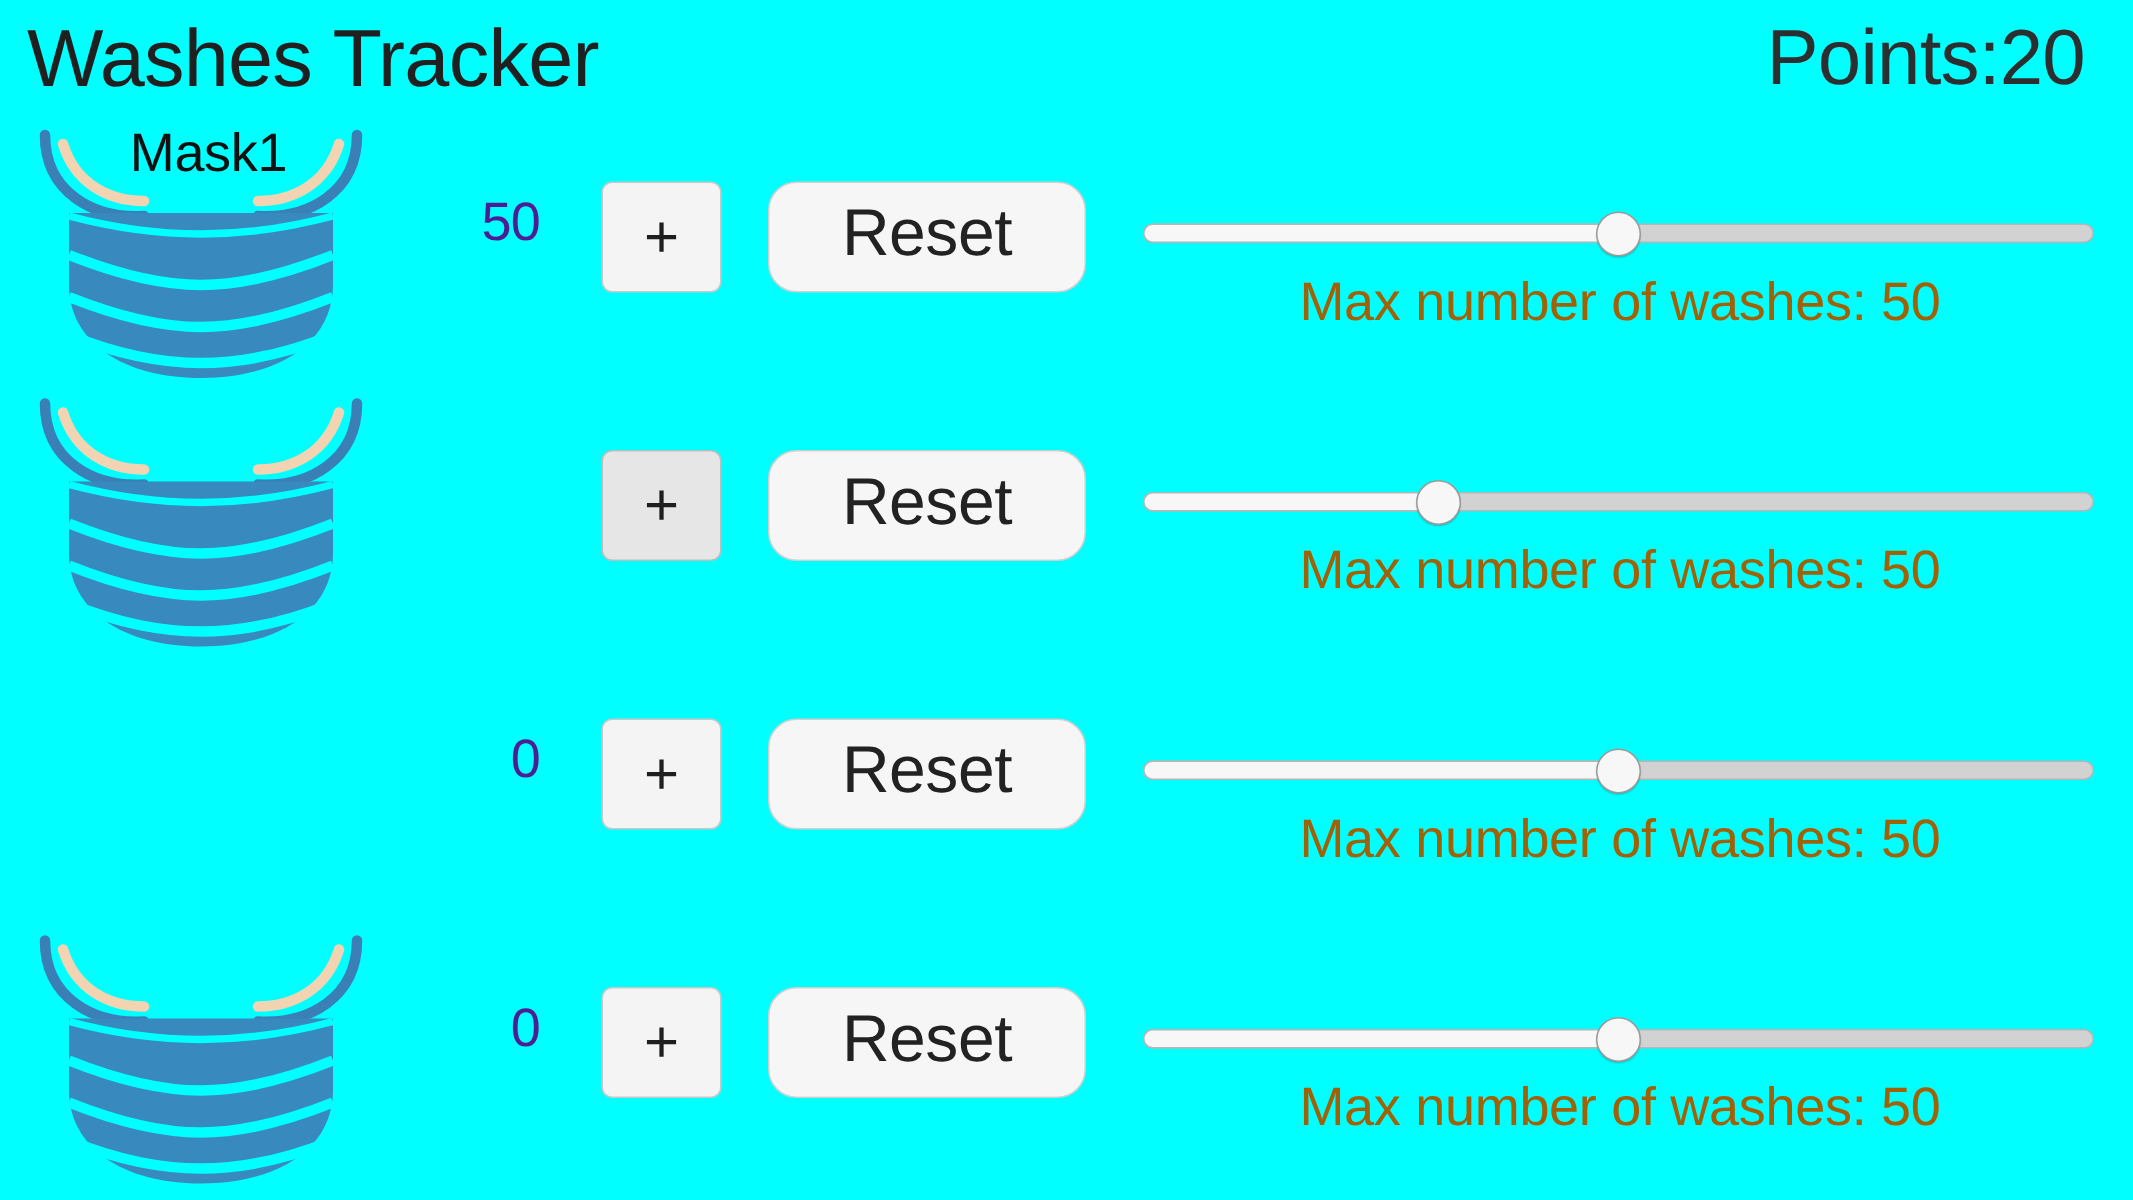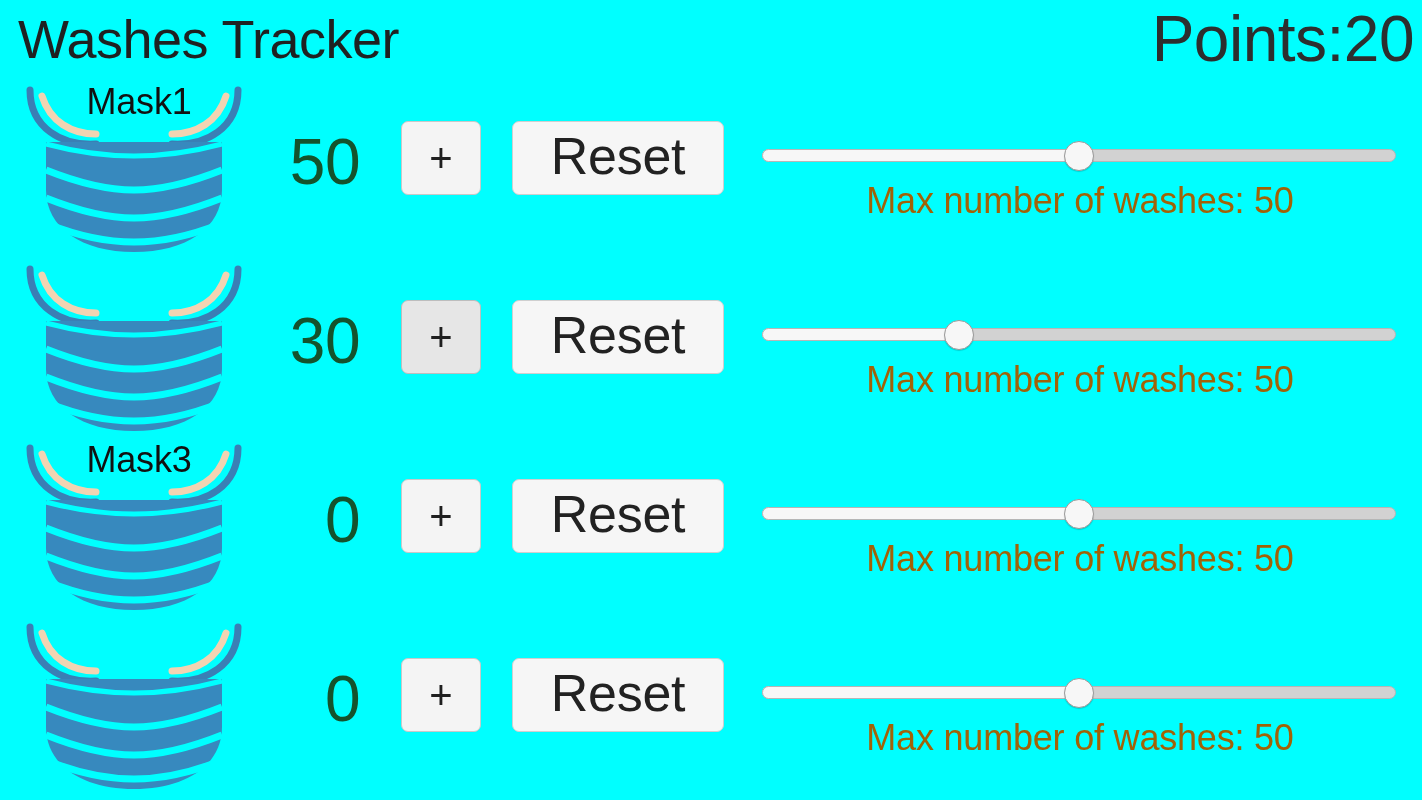--- a/index.html
+++ b/index.html
@@ -19,34 +19,34 @@
 
   
   .header {
     position: absolute;
     top: 0; left: 0;
     width: 1422px;
     height: 78px;
     display: flex;
     align-items: center;
     justify-content: space-between;
-    padding: 0 8px 0 18px;
+    padding: 0 32px 0 18px;
   }
 
   .app-title {
     font-size: 54px;
     line-height: 1;
     font-weight: 400;
     letter-spacing: -0.5px;
     color: #1f2121;
     white-space: nowrap;
   }
 
   .points {
-    font-size: 64px;
+    font-size: 52px;
     line-height: 1;
     font-weight: 400;
     color: #2c2f2f;
     white-space: nowrap;
     letter-spacing: -0.5px;
   }
 
   
   .rows {
     position: absolute;
@@ -93,23 +93,23 @@
     padding-left: 10px;
   }
 
   
   .count {
     position: absolute;
     left: 250px;
     top: 52px;
     width: 110px;
     text-align: right;
-    font-size: 64px;
-    line-height: 1;
-    color: #14532d;
+    font-size: 36px;
+    line-height: 1;
+    color: #4c1d95;
     letter-spacing: -0.5px;
   }
 
   
   .plus-btn {
     position: absolute;
     left: 401px;
     top: 43px;
     width: 80px;
     height: 74px;
@@ -132,23 +132,23 @@
   }
 
   .reset-btn {
     position: absolute;
     left: 512px;
     top: 43px;
     width: 212px;
     height: 74px;
     background: #f6f6f6;
     border: 1px solid #cfcfcf;
-    border-radius: 7px;
+    border-radius: 19px;
     font-family: "Liberation Sans", "DejaVu Sans", sans-serif;
-    font-size: 52px;
+    font-size: 44px;
     line-height: 1;
     color: #222;
     cursor: pointer;
     padding: 0 0 4px 0;
     display: flex;
     align-items: center;
     justify-content: center;
     letter-spacing: -0.3px;
   }
 
@@ -263,89 +263,74 @@
         <path d="M26 14 C34 40 56 52 80 52" fill="none" stroke="#ffd2ae" stroke-width="7" stroke-linecap="round" opacity="0.95"></path>
         <path d="M210 14 C202 40 180 52 156 52" fill="none" stroke="#ffd2ae" stroke-width="7" stroke-linecap="round" opacity="0.95"></path>
         <path d="M30 60 L206 60 L206 108 C206 146 170 170 118 170 C66 170 30 146 30 108 Z" fill="#3789be"></path>
         <path d="M30 88 C60 100 92 108 118 108 C144 108 176 100 206 88" fill="none" stroke="#00ffff" stroke-width="7"></path>
         <path d="M30 116 C60 128 92 136 118 136 C144 136 176 128 206 116" fill="none" stroke="#00ffff" stroke-width="7"></path>
         <path d="M32 142 C62 154 92 160 118 160 C144 160 174 154 204 142" fill="none" stroke="#00ffff" stroke-width="7"></path>
         <path d="M30 62 C60 70 92 74 118 74 C144 74 176 70 206 62" fill="none" stroke="#00ffff" stroke-width="5"></path>
       </svg>
     </div>
 
-    <div class="count">30</div>
 
     <button class="plus-btn pressed">+</button>
     <button class="reset-btn">Reset</button>
 
     <div class="slider-cell">
       <div class="slider">
         <div class="track-right"></div>
         <div class="track-left" style="width: 196.54px;"></div>
         <div class="thumb" style="left: 196.54px;"></div>
+      </div>
+      <div class="slider-caption">Max number of washes: 50</div>
+    </div>
+  </div>
+
+  <div class="row">
+
+    <div class="count">0</div>
+
+    <button class="plus-btn">+</button>
+    <button class="reset-btn">Reset</button>
+
+    <div class="slider-cell">
+      <div class="slider">
+        <div class="track-right"></div>
+        <div class="track-left" style="width: 317px;"></div>
+        <div class="thumb" style="left: 317px;"></div>
       </div>
       <div class="slider-caption">Max number of washes: 50</div>
     </div>
   </div>
 
   <div class="row">
     <div class="mask-cell">
       <svg class="mask-svg" viewBox="0 0 236 172">
         <path d="M14 8 C14 46 46 64 80 62" fill="none" stroke="#3a7fb5" stroke-width="7" stroke-linecap="round"></path>
         <path d="M222 8 C222 46 190 64 156 62" fill="none" stroke="#3a7fb5" stroke-width="7" stroke-linecap="round"></path>
         <path d="M26 14 C34 40 56 52 80 52" fill="none" stroke="#ffd2ae" stroke-width="7" stroke-linecap="round" opacity="0.95"></path>
         <path d="M210 14 C202 40 180 52 156 52" fill="none" stroke="#ffd2ae" stroke-width="7" stroke-linecap="round" opacity="0.95"></path>
         <path d="M30 60 L206 60 L206 108 C206 146 170 170 118 170 C66 170 30 146 30 108 Z" fill="#3789be"></path>
         <path d="M30 88 C60 100 92 108 118 108 C144 108 176 100 206 88" fill="none" stroke="#00ffff" stroke-width="7"></path>
         <path d="M30 116 C60 128 92 136 118 136 C144 136 176 128 206 116" fill="none" stroke="#00ffff" stroke-width="7"></path>
         <path d="M32 142 C62 154 92 160 118 160 C144 160 174 154 204 142" fill="none" stroke="#00ffff" stroke-width="7"></path>
         <path d="M30 62 C60 70 92 74 118 74 C144 74 176 70 206 62" fill="none" stroke="#00ffff" stroke-width="5"></path>
       </svg>
-      <div class="mask-label">Mask3</div>
     </div>
 
     <div class="count">0</div>
 
     <button class="plus-btn">+</button>
     <button class="reset-btn">Reset</button>
 
     <div class="slider-cell">
       <div class="slider">
         <div class="track-right"></div>
         <div class="track-left" style="width: 317px;"></div>
         <div class="thumb" style="left: 317px;"></div>
       </div>
       <div class="slider-caption">Max number of washes: 50</div>
     </div>
   </div>
 
-  <div class="row">
-    <div class="mask-cell">
-      <svg class="mask-svg" viewBox="0 0 236 172">
-        <path d="M14 8 C14 46 46 64 80 62" fill="none" stroke="#3a7fb5" stroke-width="7" stroke-linecap="round"></path>
-        <path d="M222 8 C222 46 190 64 156 62" fill="none" stroke="#3a7fb5" stroke-width="7" stroke-linecap="round"></path>
-        <path d="M26 14 C34 40 56 52 80 52" fill="none" stroke="#ffd2ae" stroke-width="7" stroke-linecap="round" opacity="0.95"></path>
-        <path d="M210 14 C202 40 180 52 156 52" fill="none" stroke="#ffd2ae" stroke-width="7" stroke-linecap="round" opacity="0.95"></path>
-        <path d="M30 60 L206 60 L206 108 C206 146 170 170 118 170 C66 170 30 146 30 108 Z" fill="#3789be"></path>
-        <path d="M30 88 C60 100 92 108 118 108 C144 108 176 100 206 88" fill="none" stroke="#00ffff" stroke-width="7"></path>
-        <path d="M30 116 C60 128 92 136 118 136 C144 136 176 128 206 116" fill="none" stroke="#00ffff" stroke-width="7"></path>
-        <path d="M32 142 C62 154 92 160 118 160 C144 160 174 154 204 142" fill="none" stroke="#00ffff" stroke-width="7"></path>
-        <path d="M30 62 C60 70 92 74 118 74 C144 74 176 70 206 62" fill="none" stroke="#00ffff" stroke-width="5"></path>
-      </svg>
-    </div>
-
-    <div class="count">0</div>
-
-    <button class="plus-btn">+</button>
-    <button class="reset-btn">Reset</button>
-
-    <div class="slider-cell">
-      <div class="slider">
-        <div class="track-right"></div>
-        <div class="track-left" style="width: 317px;"></div>
-        <div class="thumb" style="left: 317px;"></div>
-      </div>
-      <div class="slider-caption">Max number of washes: 50</div>
-    </div>
-  </div>
-
 </div>
 
 </body></html>

